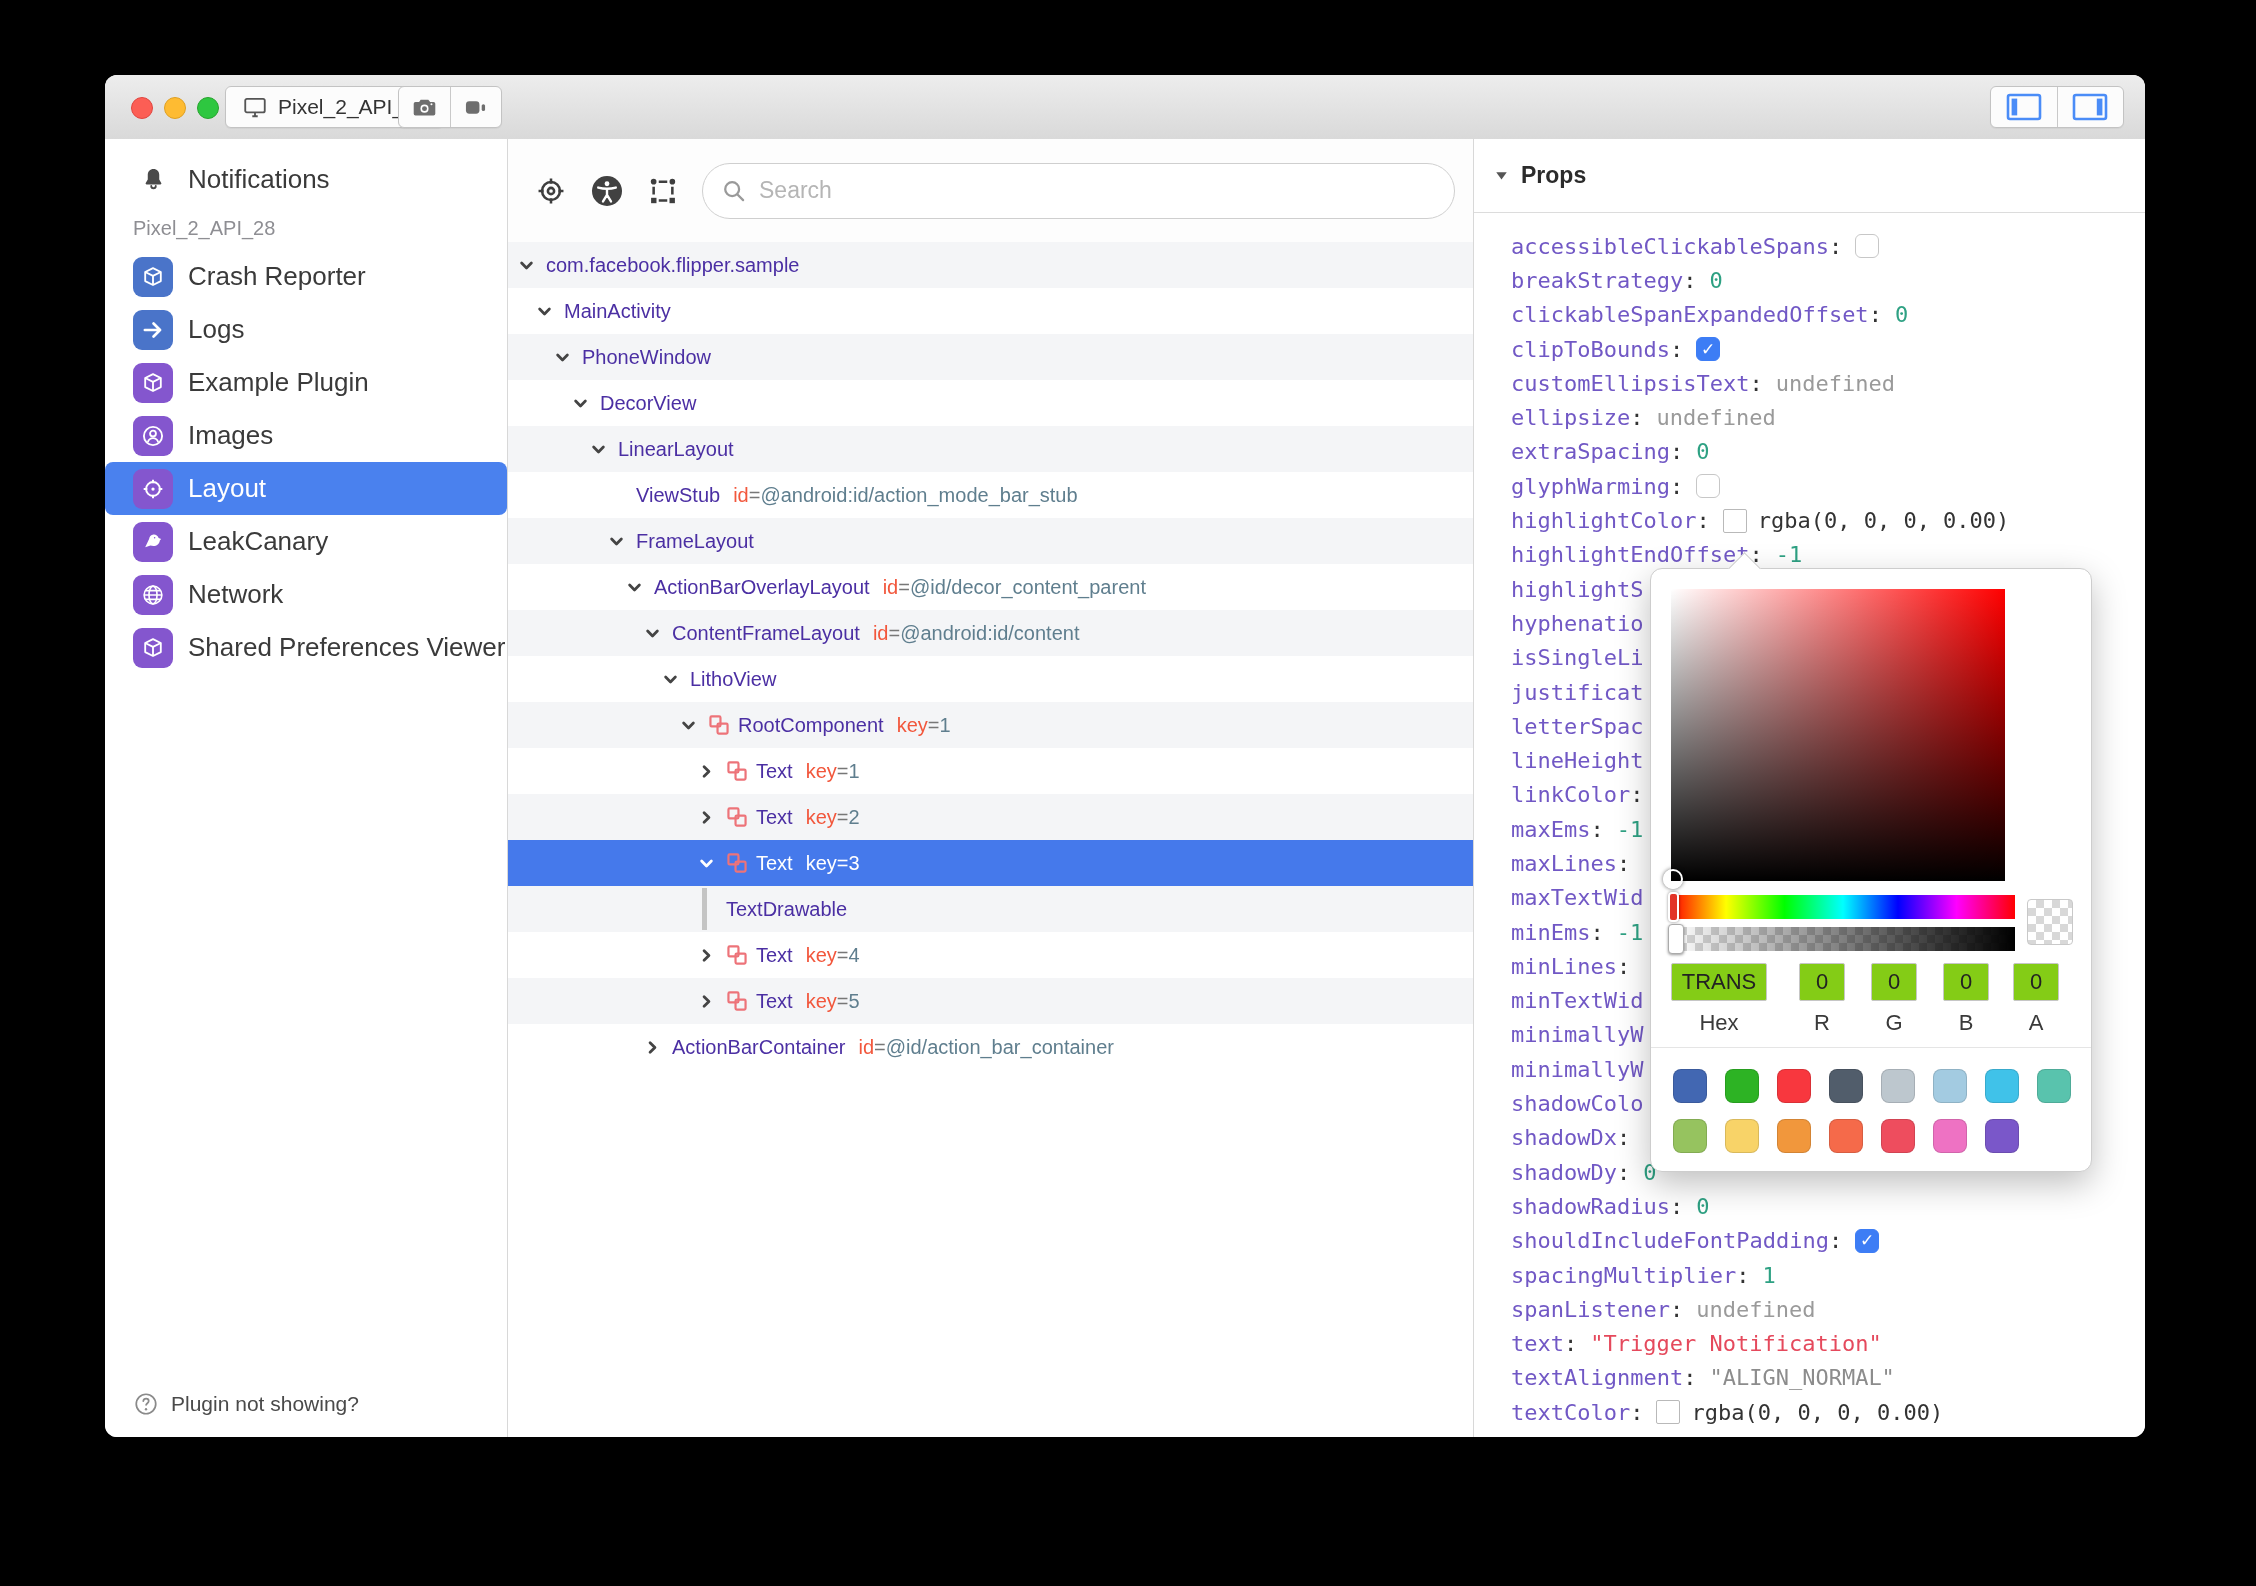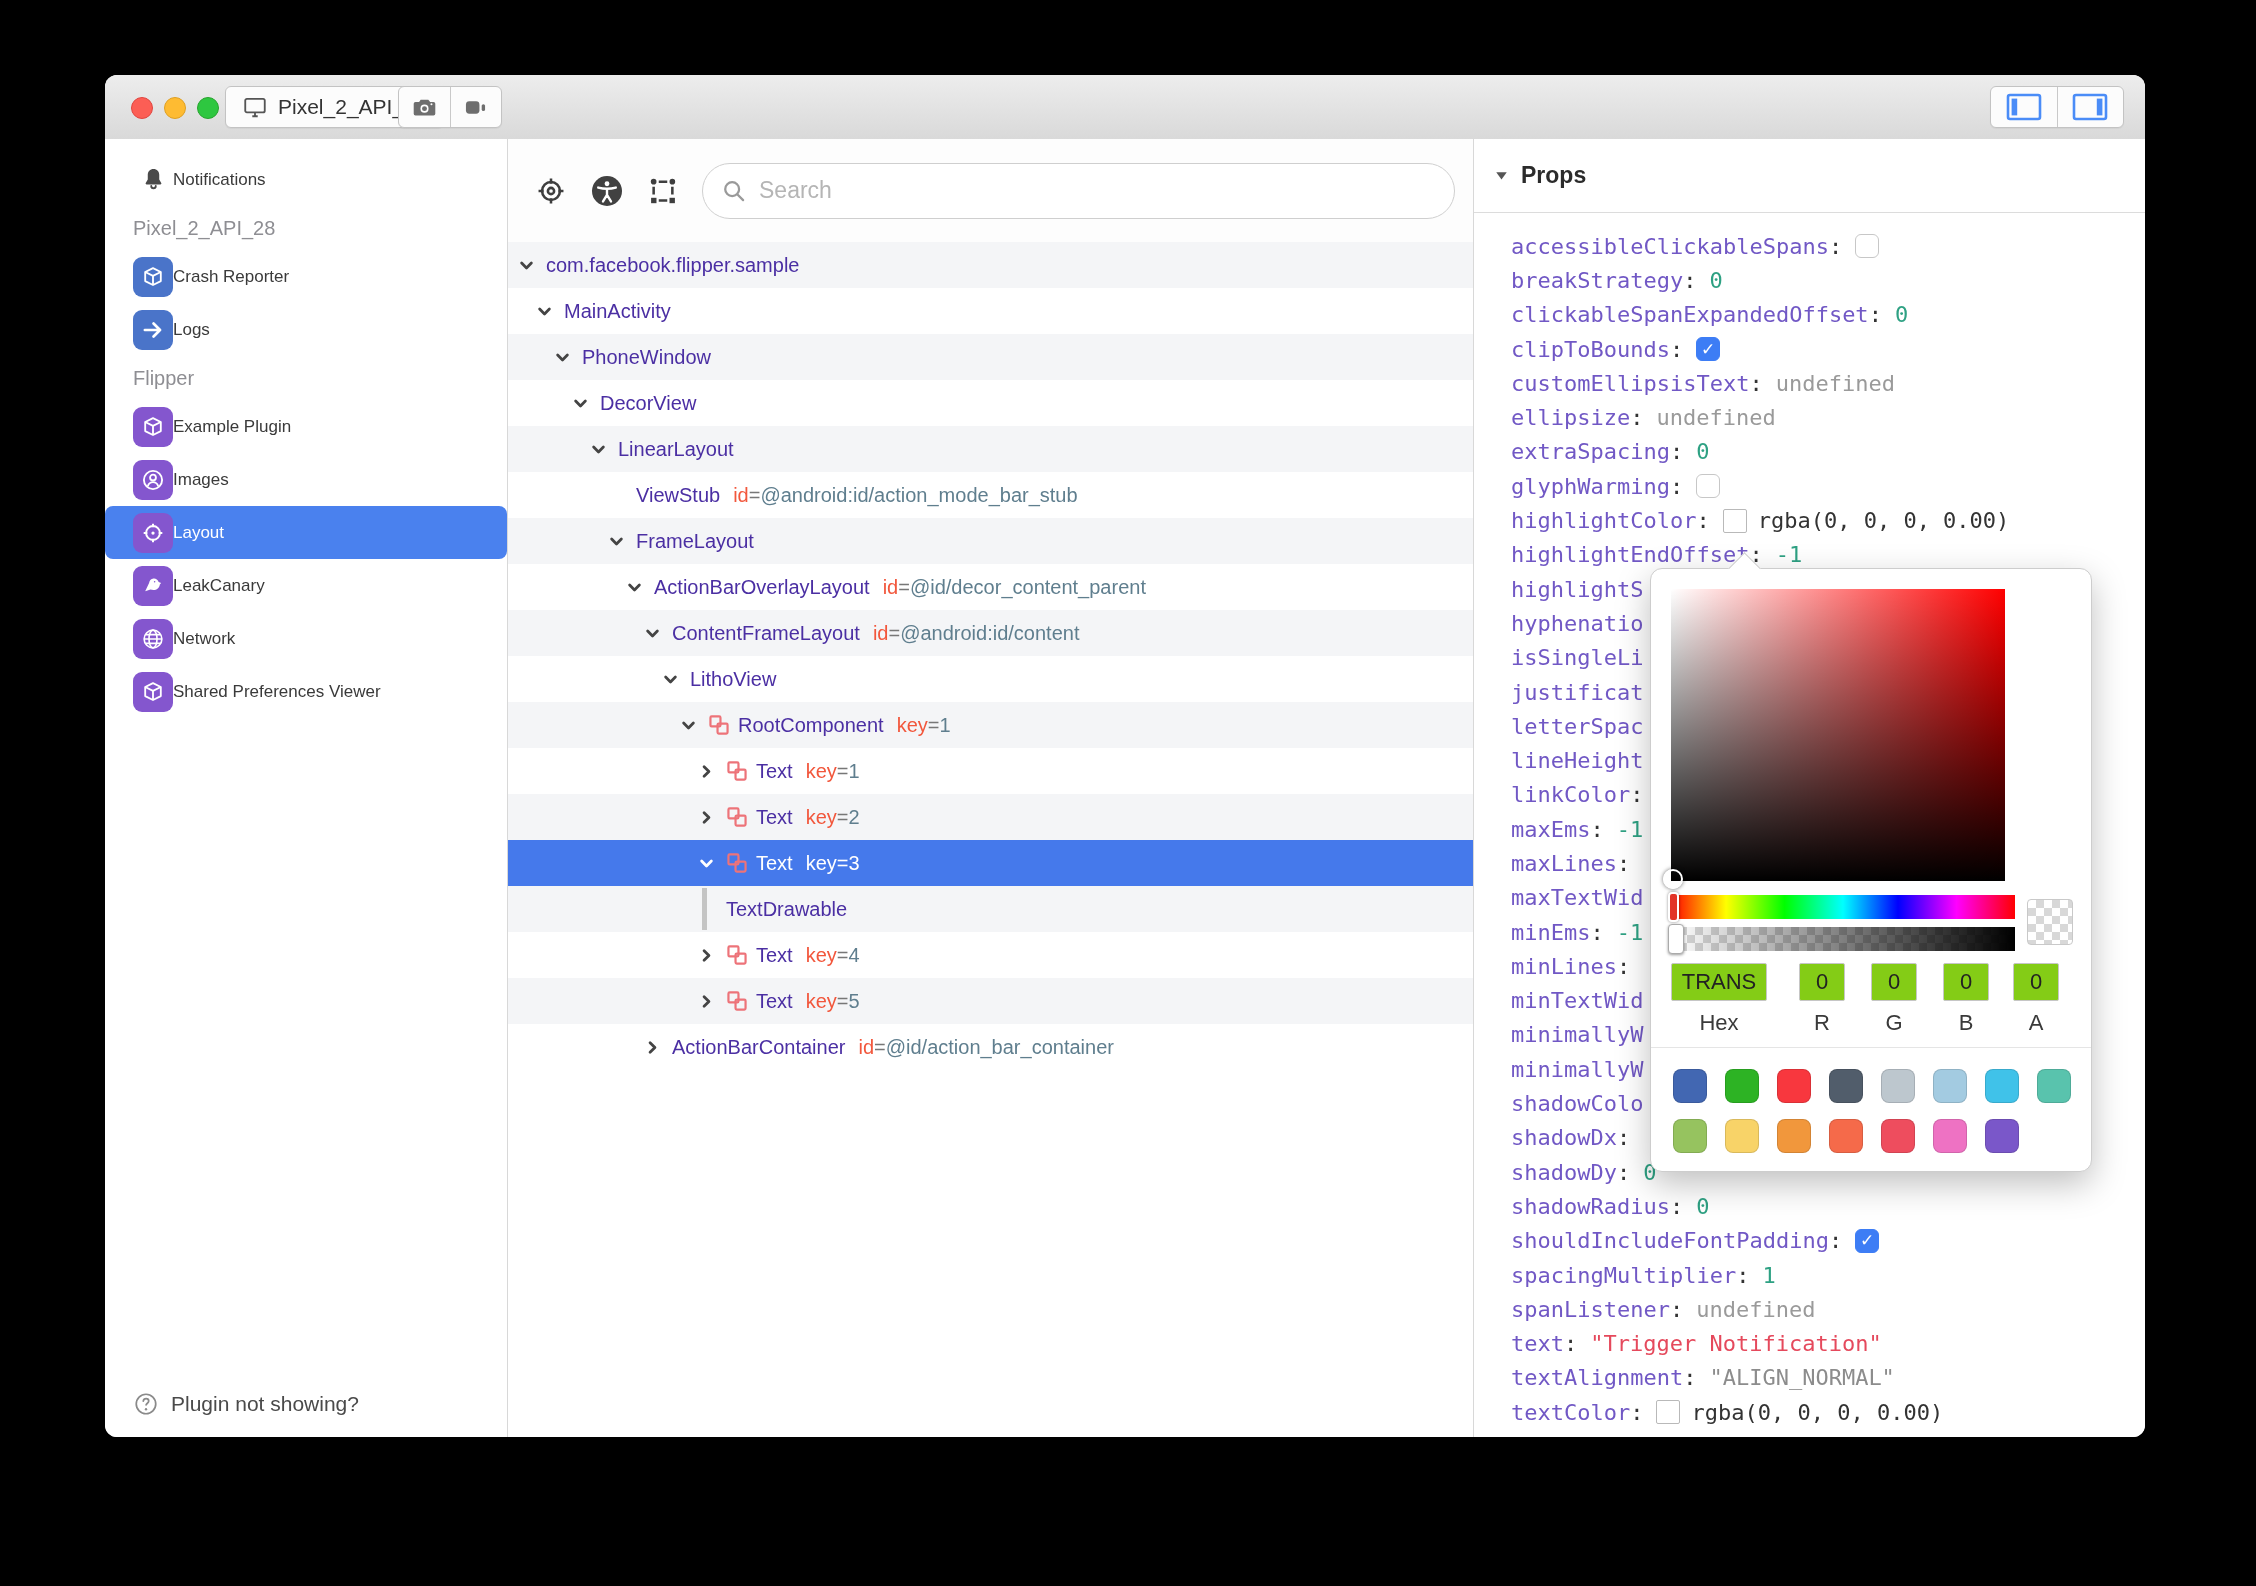--- a/index.html
+++ b/index.html
@@ -16,21 +16,21 @@
   .device-btn{left:120px;padding:0 16px;gap:10px;font-size:21px;color:#333;}
   .seg{padding:0;}
   .cam-seg{left:293px;width:104px;}
   .right-seg{left:1885px;width:134px;}
   .seg .half{flex:1;height:100%;display:flex;align-items:center;justify-content:center;background:transparent;border:none;padding:0;cursor:default;}
   .seg .half + .half{border-left:1px solid #C9C9C9;}
   .icn{display:inline-flex;align-items:center;justify-content:center;}
 
   
   .sidebar{position:absolute;left:0;top:64px;bottom:0;width:403px;border-right:1px solid #D8D8D8;background:#fff;padding-top:14px;box-sizing:border-box;}
-  .side-item{height:53px;display:flex;align-items:center;padding-left:28px;font-size:17px;color:#3A3A3A;white-space:nowrap;overflow:hidden;}
+  .side-item{height:53px;display:flex;align-items:center;padding-left:28px;gap:15px;font-size:26px;color:#3A3A3A;white-space:nowrap;overflow:hidden;}
   .side-item.sel{background:#4A81EE;color:#fff;border-radius:8px;}
   .side-header{height:44px;display:flex;align-items:center;padding-left:28px;font-size:20px;color:#8E8E93;}
   .tile{width:40px;height:40px;border-radius:9px;flex:0 0 auto;display:flex;align-items:center;justify-content:center;}
   .bell-slot{width:40px;height:40px;flex:0 0 auto;display:flex;align-items:center;justify-content:center;}
   .side-footer{position:absolute;bottom:20px;left:28px;display:flex;align-items:center;gap:12px;font-size:21px;color:#4A4A4A;}
 
   
   .tree{position:absolute;left:403px;top:64px;width:965px;bottom:0;background:#fff;}
   .tree-toolbar{position:absolute;left:0;right:0;top:0;height:103px;border-bottom:1px solid #DCDCDC;background:#FDFDFD;display:flex;align-items:center;}
   .tbi{width:34px;height:34px;margin-left:22px;display:flex;align-items:center;justify-content:center;}
@@ -171,21 +171,20 @@
           <span>Crash Reporter</span>
         </div>
         <div class="side-item">
           <span class="tile" style="background: rgb(74, 116, 201);">
             <svg width="26" height="26" viewBox="0 0 24 24" fill="none" stroke="#fff" stroke-width="2.5" stroke-linecap="round" stroke-linejoin="round">
               <path d="M4.5 12h14M12.5 6L18.5 12l-6 6"></path>
             </svg>
           </span>
           <span>Logs</span>
         </div>
-        <div class="side-header">Flipper</div>
         <div class="side-item">
           <span class="tile" style="background: rgb(132, 86, 206);">
             <svg width="26" height="26" viewBox="0 0 24 24" fill="none" stroke="#fff" stroke-width="1.7" stroke-linejoin="round">
               <path d="M12 3.8l7.2 3.6v8.4L12 19.4l-7.2-3.6V7.4z"></path>
               <path d="M4.8 7.4L12 11l7.2-3.6M12 11v8.4"></path>
             </svg>
           </span>
           <span>Example Plugin</span>
         </div>
         <div class="side-item">

